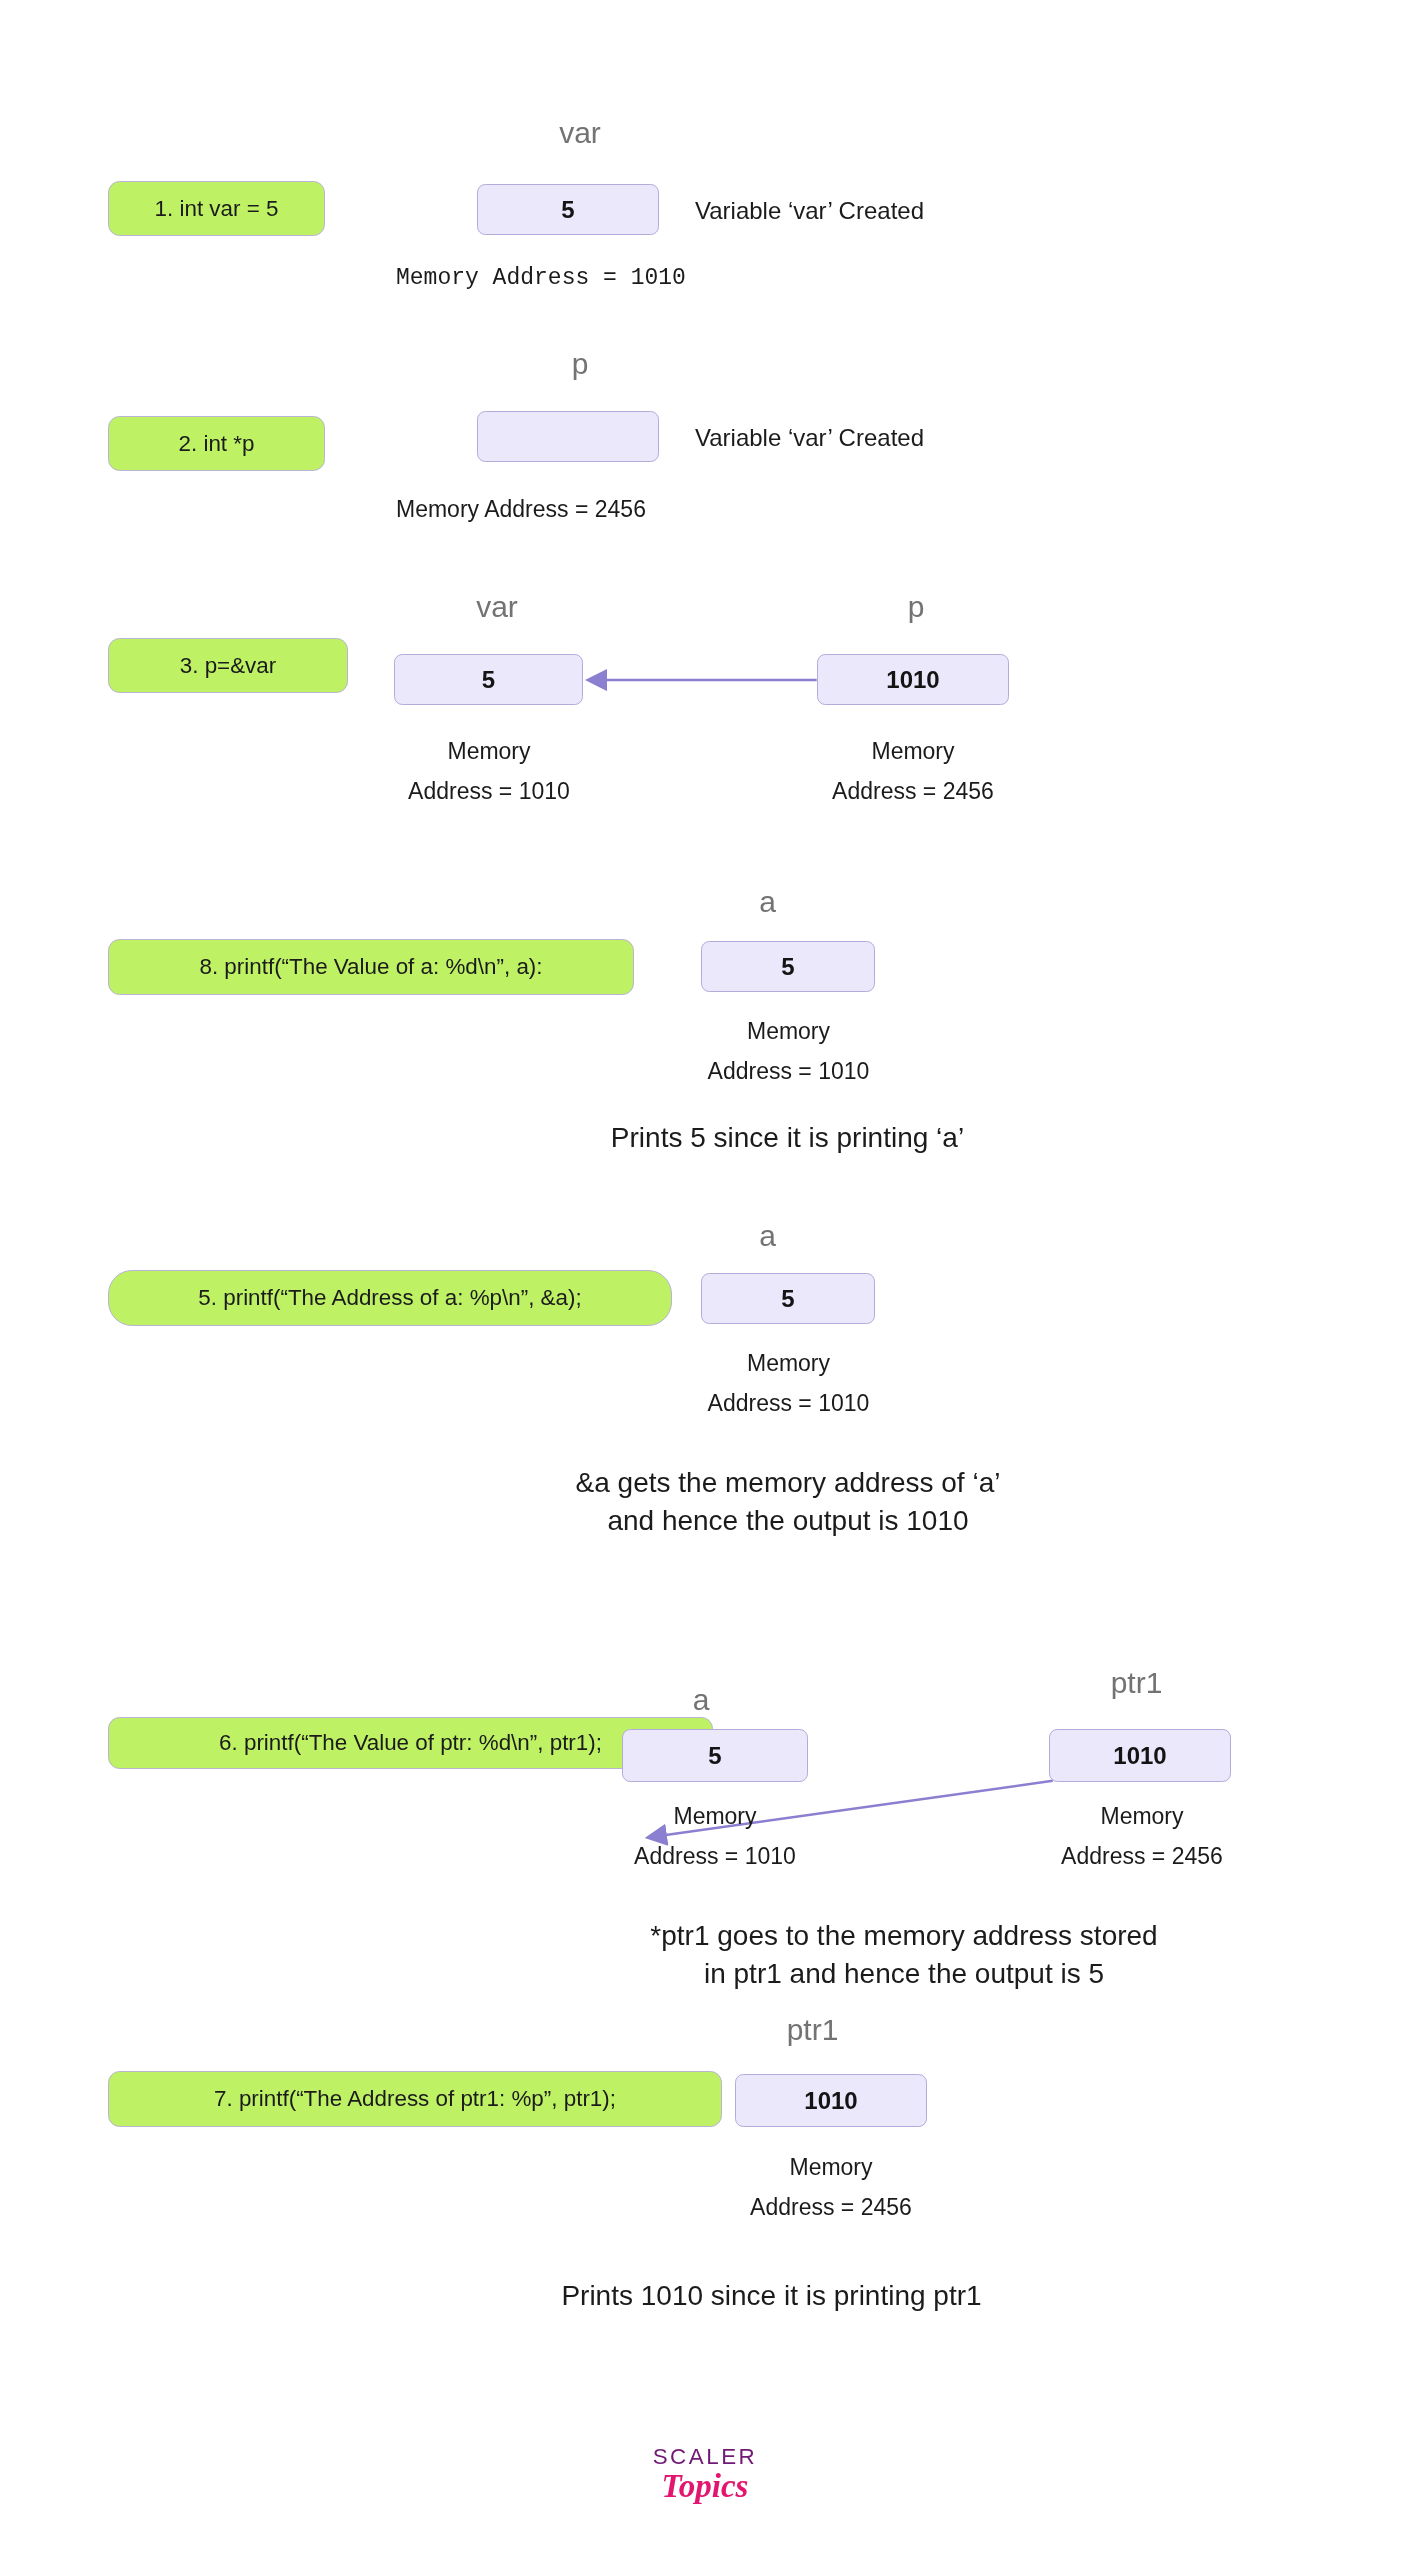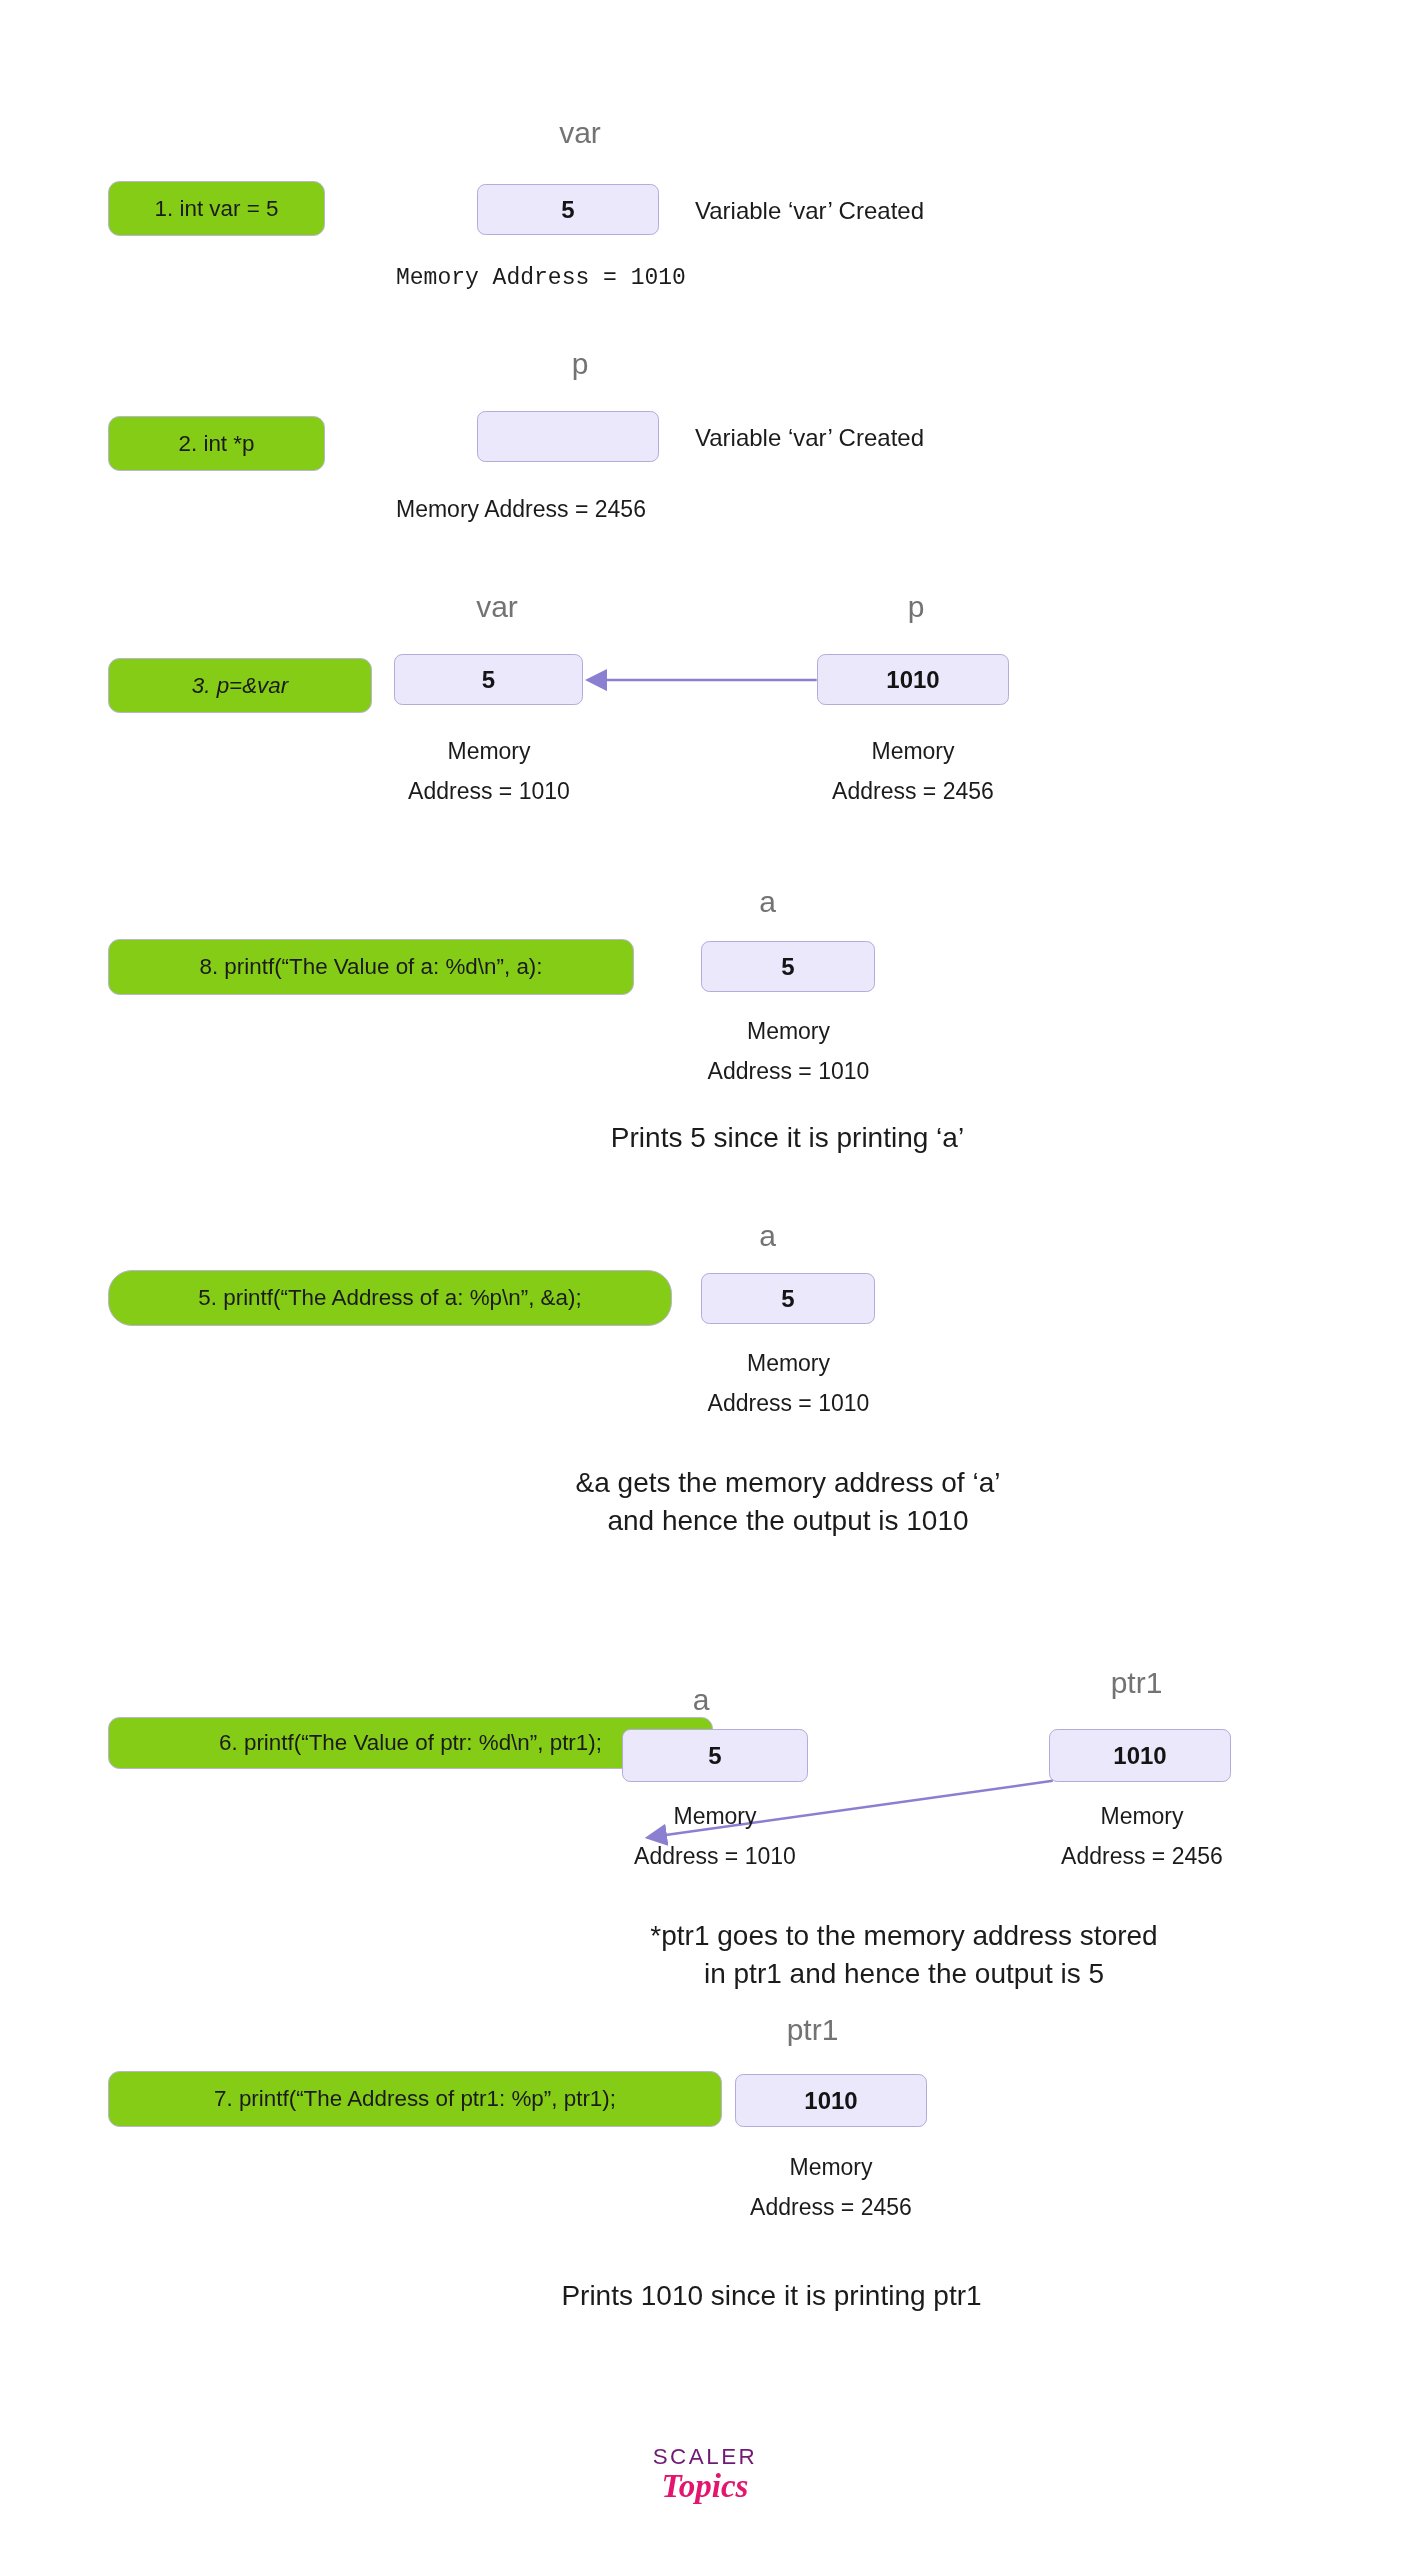--- a/index.html
+++ b/index.html
@@ -20,21 +20,21 @@
     left: 0; top: 0;
     width: 1410px;
     height: 2576px;
   }
   .abs { position: absolute; }
 
   
   .pill {
     border: 1.2px solid #b9b3d6;
     border-radius: 11.6px;
-    background: #84cc16;
+    background: #bef264;
     display: flex;
     align-items: center;
     justify-content: center;
     padding: 0 15px;
     box-sizing: border-box;
     font-size: 22.4px;
     color: #1b1b1b;
     white-space: nowrap;
   }
 
@@ -124,21 +124,21 @@
 
   <div class="abs membox empty" style="left:477px; top:411px; width:182px; height:51px;"></div>
 
   <div class="abs side-note" style="left:695px; top:424px;">Variable ‘var’ Created</div>
 
   <div class="abs caption" style="left:396px; top:496px;">Memory Address = 2456</div>
 
   <div class="abs varlabel" style="left:406px; top:590px; width:182px;">var</div>
   <div class="abs varlabel" style="left:825px; top:590px; width:182px;">p</div>
 
-  <div class="abs pill" style="left:108px; top:658px; width:264px; height:55px;font-style:italic;">3. p=&amp;var</div>
+  <div class="abs pill" style="left:108px; top:638px; width:240px; height:55px;">3. p=&amp;var</div>
 
   <div class="abs membox" style="left:394px; top:654px; width:189px; height:51px;">5</div>
 
   <div class="abs membox" style="left:817px; top:654px; width:192px; height:51px;">1010</div>
 
   <svg class="arrow" style="left:580px; top:660px; width:245px; height:46px;" viewBox="0 0 295 55">
     <defs>
       <marker id="ah1" markerWidth="9" markerHeight="9" refX="7" refY="4.5" orient="auto">
         <path d="M0,0 L9,4.5 L0,9 z" fill="#8a7fd0"></path>
       </marker>

